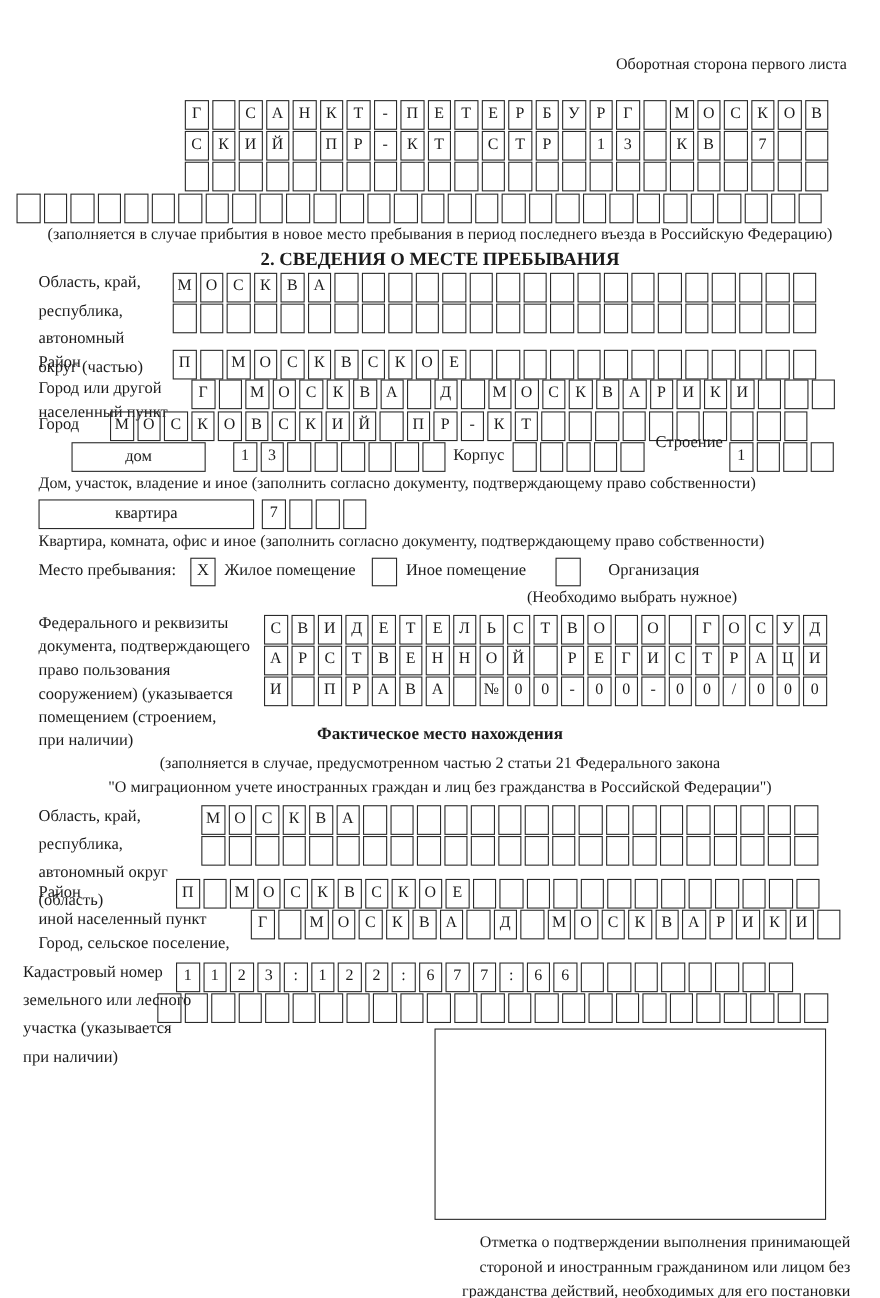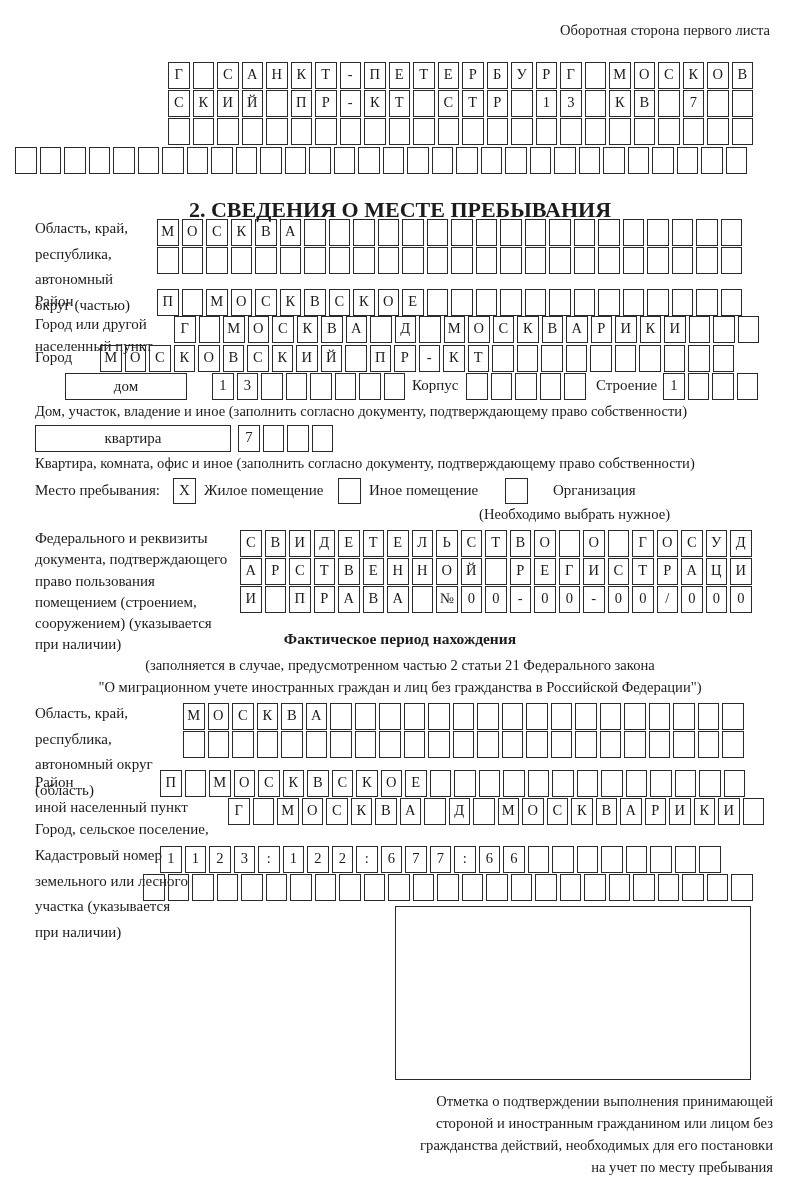--- a/index.html
+++ b/index.html
@@ -1,31 +1,31 @@
 <!DOCTYPE html>
 <html><head>
 <meta charset="utf-8">
 <style>
   html,body{margin:0;padding:0;background:#ffffff;}
   #page{
     position:relative;width:800px;height:1180px;background:#ffffff;
     font-family:"Liberation Serif","DejaVu Serif",serif;color:#1b1b1b;overflow:hidden;
   }
-  .abs{position:absolute;}
+  .abs{position:absolute;margin-top:29px;}
   .cells{display:flex;}
   .cell{
     box-sizing:border-box;flex:0 0 auto;width:21.5px;height:26.5px;
     border:1.6px solid #2a2a2a;margin-right:3px;
     text-align:center;font-size:14.5px;line-height:23.5px;
   }
   .lbl{font-size:15px;line-height:25.5px;white-space:nowrap;}
   .lbl.tight{line-height:21.3px;}
   .caption{font-size:14.6px;white-space:nowrap;}
   .centered{left:0;width:800px;text-align:center;}
-  .sect-title{font-size:22px;font-weight:bold;}
+  .sect-title{font-size:17px;font-weight:bold;}
   .field{
     box-sizing:border-box;height:27px;border:1.6px solid #2a2a2a;
     text-align:center;font-size:15px;line-height:24px;
   }
   .cbox{
     box-sizing:border-box;display:inline-block;width:23px;height:26px;
     border:1.6px solid #2a2a2a;text-align:center;font-size:15px;line-height:23px;vertical-align:middle;
   }
   .stamp{box-sizing:border-box;border:1.8px solid #2a2a2a;background:#fff;}
   .stamp-caption{font-size:14.6px;line-height:22px;text-align:center;}
@@ -140,20 +140,21 @@
       <span class="cell"></span>
       <span class="cell"></span>
       <span class="cell"></span>
       <span class="cell"></span>
       <span class="cell"></span>
       <span class="cell"></span>
       <span class="cell"></span>
       <span class="cell"></span>
       <span class="cell"></span>
     </div>
+  <div class="abs caption centered" style="top:176px;">(заполняется в случае прибытия в новое место пребывания в период последнего въезда в Российскую Федерацию)</div>
 
   <div class="abs sect-title centered" style="top:197px;">2. СВЕДЕНИЯ О МЕСТЕ ПРЕБЫВАНИЯ</div>
 
   <div class="abs lbl" style="top:216px;left:35px">
       <div>Область, край,</div>
       <div>республика,</div>
       <div>автономный</div>
       <div>округ (частью)</div>
     </div>
   <div class="abs cells" style="top:219px;left:157px">
@@ -310,21 +311,21 @@
       <span class="cell"></span>
     </div>
   <div class="abs lbl" style="top:373px;left:412px">Корпус</div>
   <div class="abs cells" style="top:373px;left:466px">
       <span class="cell"></span>
       <span class="cell"></span>
       <span class="cell"></span>
       <span class="cell"></span>
       <span class="cell"></span>
     </div>
-  <div class="abs lbl" style="top:373px;left:596px">Строение</div>
+  <div class="abs lbl" style="top:361px;left:596px">Строение</div>
   <div class="abs cells" style="top:373px;left:663px">
       <span class="cell">1</span>
       <span class="cell"></span>
       <span class="cell"></span>
       <span class="cell"></span>
     </div>
   <div class="abs caption" style="top:403px;left:35px">Дом, участок, владение и иное (заполнить согласно документу, подтверждающему право собственности)</div>
 
   <div class="abs field" style="top:425px;left:35px;width:196px;">квартира</div>
   <div class="abs cells" style="top:425px;left:238px">
@@ -341,22 +342,22 @@
   <span class="abs cbox" style="top:478px;left:338px"></span>
   <div class="abs lbl" style="top:478px;left:369px">Иное помещение</div>
   <span class="abs cbox" style="top:478px;left:505px"></span>
   <div class="abs lbl" style="top:478px;left:553px">Организация</div>
   <div class="abs caption" style="top:506px;left:0;width:670px;text-align:right;">(Необходимо выбрать нужное)</div>
 
   <div class="abs lbl tight" style="top:528px;left:35px">
       <div>Федерального и реквизиты</div>
       <div>документа, подтверждающего</div>
       <div>право пользования</div>
+      <div>сооружением) (указывается</div>
       <div>помещением (строением,</div>
-      <div>сооружением) (указывается</div>
       <div>при наличии)</div>
     </div>
   <div class="abs cells" style="top:530px;left:240px">
       <span class="cell">С</span>
       <span class="cell">В</span>
       <span class="cell">И</span>
       <span class="cell">Д</span>
       <span class="cell">Е</span>
       <span class="cell">Т</span>
       <span class="cell">Е</span>
@@ -415,21 +416,21 @@
       <span class="cell">0</span>
       <span class="cell">-</span>
       <span class="cell">0</span>
       <span class="cell">0</span>
       <span class="cell">/</span>
       <span class="cell">0</span>
       <span class="cell">0</span>
       <span class="cell">0</span>
     </div>
 
-  <div class="abs centered" style="top:630px;font-size:15.5px;font-weight:bold;">Фактическое период нахождения</div>
+  <div class="abs centered" style="top:630px;font-size:15.5px;font-weight:bold;">Фактическое место нахождения</div>
   <div class="abs caption centered" style="top:657px;">(заполняется в случае, предусмотренном частью 2 статьи 21 Федерального закона</div>
   <div class="abs caption centered" style="top:679px;">"О миграционном учете иностранных граждан и лиц без гражданства в Российской Федерации")</div>
 
   <div class="abs lbl" style="top:701px;left:35px">
       <div>Область, край,</div>
       <div>республика,</div>
       <div>автономный округ</div>
       <div>(область)</div>
     </div>
   <div class="abs cells" style="top:703px;left:183px">
@@ -533,21 +534,21 @@
       <span class="cell">К</span>
       <span class="cell">В</span>
       <span class="cell">А</span>
       <span class="cell">Р</span>
       <span class="cell">И</span>
       <span class="cell">К</span>
       <span class="cell">И</span>
       <span class="cell"></span>
     </div>
 
-  <div class="abs lbl" style="top:843px;left:35px">
+  <div class="abs lbl" style="top:843px;left:21px">
       <div>Кадастровый номер</div>
       <div>земельного или лесного</div>
       <div>участка (указывается</div>
       <div>при наличии)</div>
     </div>
   <div class="abs cells" style="top:846px;left:160px">
       <span class="cell">1</span>
       <span class="cell">1</span>
       <span class="cell">2</span>
       <span class="cell">3</span>

